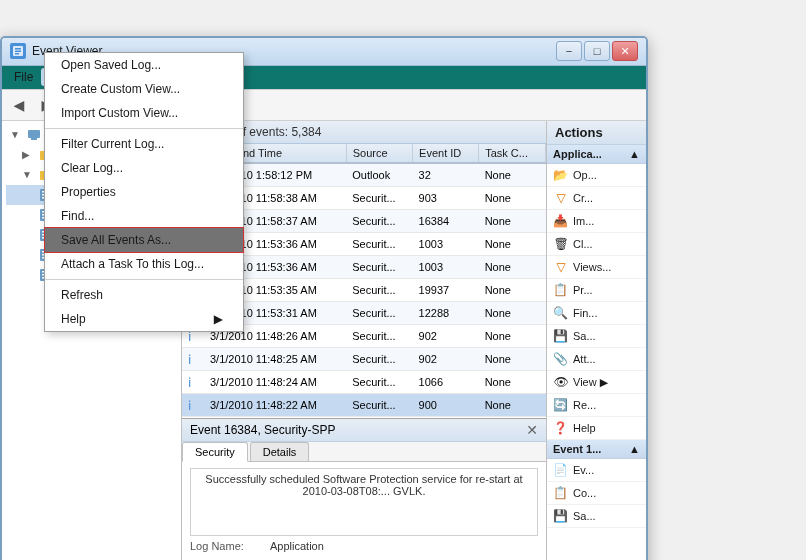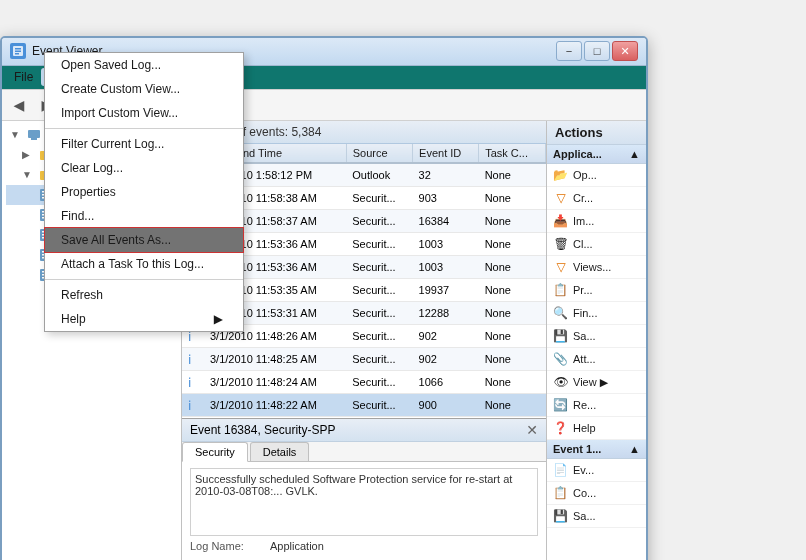--- a/index.html
+++ b/index.html
@@ -457,21 +457,21 @@
       <div class="bottom-panel">
         <div class="bottom-panel-header">
           <span>Event 16384, Security-SPP</span>
           <span class="close-btn">✕</span>
         </div>
         <div class="tab-bar">
           <div class="tab active">Security</div>
           <div class="tab">Details</div>
         </div>
         <div class="tab-content">
-          <div style="border:1px solid #d0d0d0; padding:4px; height:68px; overflow-y:auto; background:white;">Successfully scheduled Software Protection service for re-start at 2010-03-08T08:... GVLK.</div>
+          <div style="border:1px solid #d0d0d0; padding:4px; height:68px; overflow-y:auto; background:white;text-align:center;">Successfully scheduled Software Protection service for re-start at 2010-03-08T08:... GVLK.</div>
           <div class="log-name-row">
             <span class="log-label">Log Name:</span>
             <span>Application</span>
           </div>
         </div>
       </div>
 
       <div class="h-scroll-bar">
         <div style="margin:0 2px; width:40px; height:12px; background:#c0c0c0; border:1px solid #a0a0a0; border-radius:1px;"></div>
       </div>

